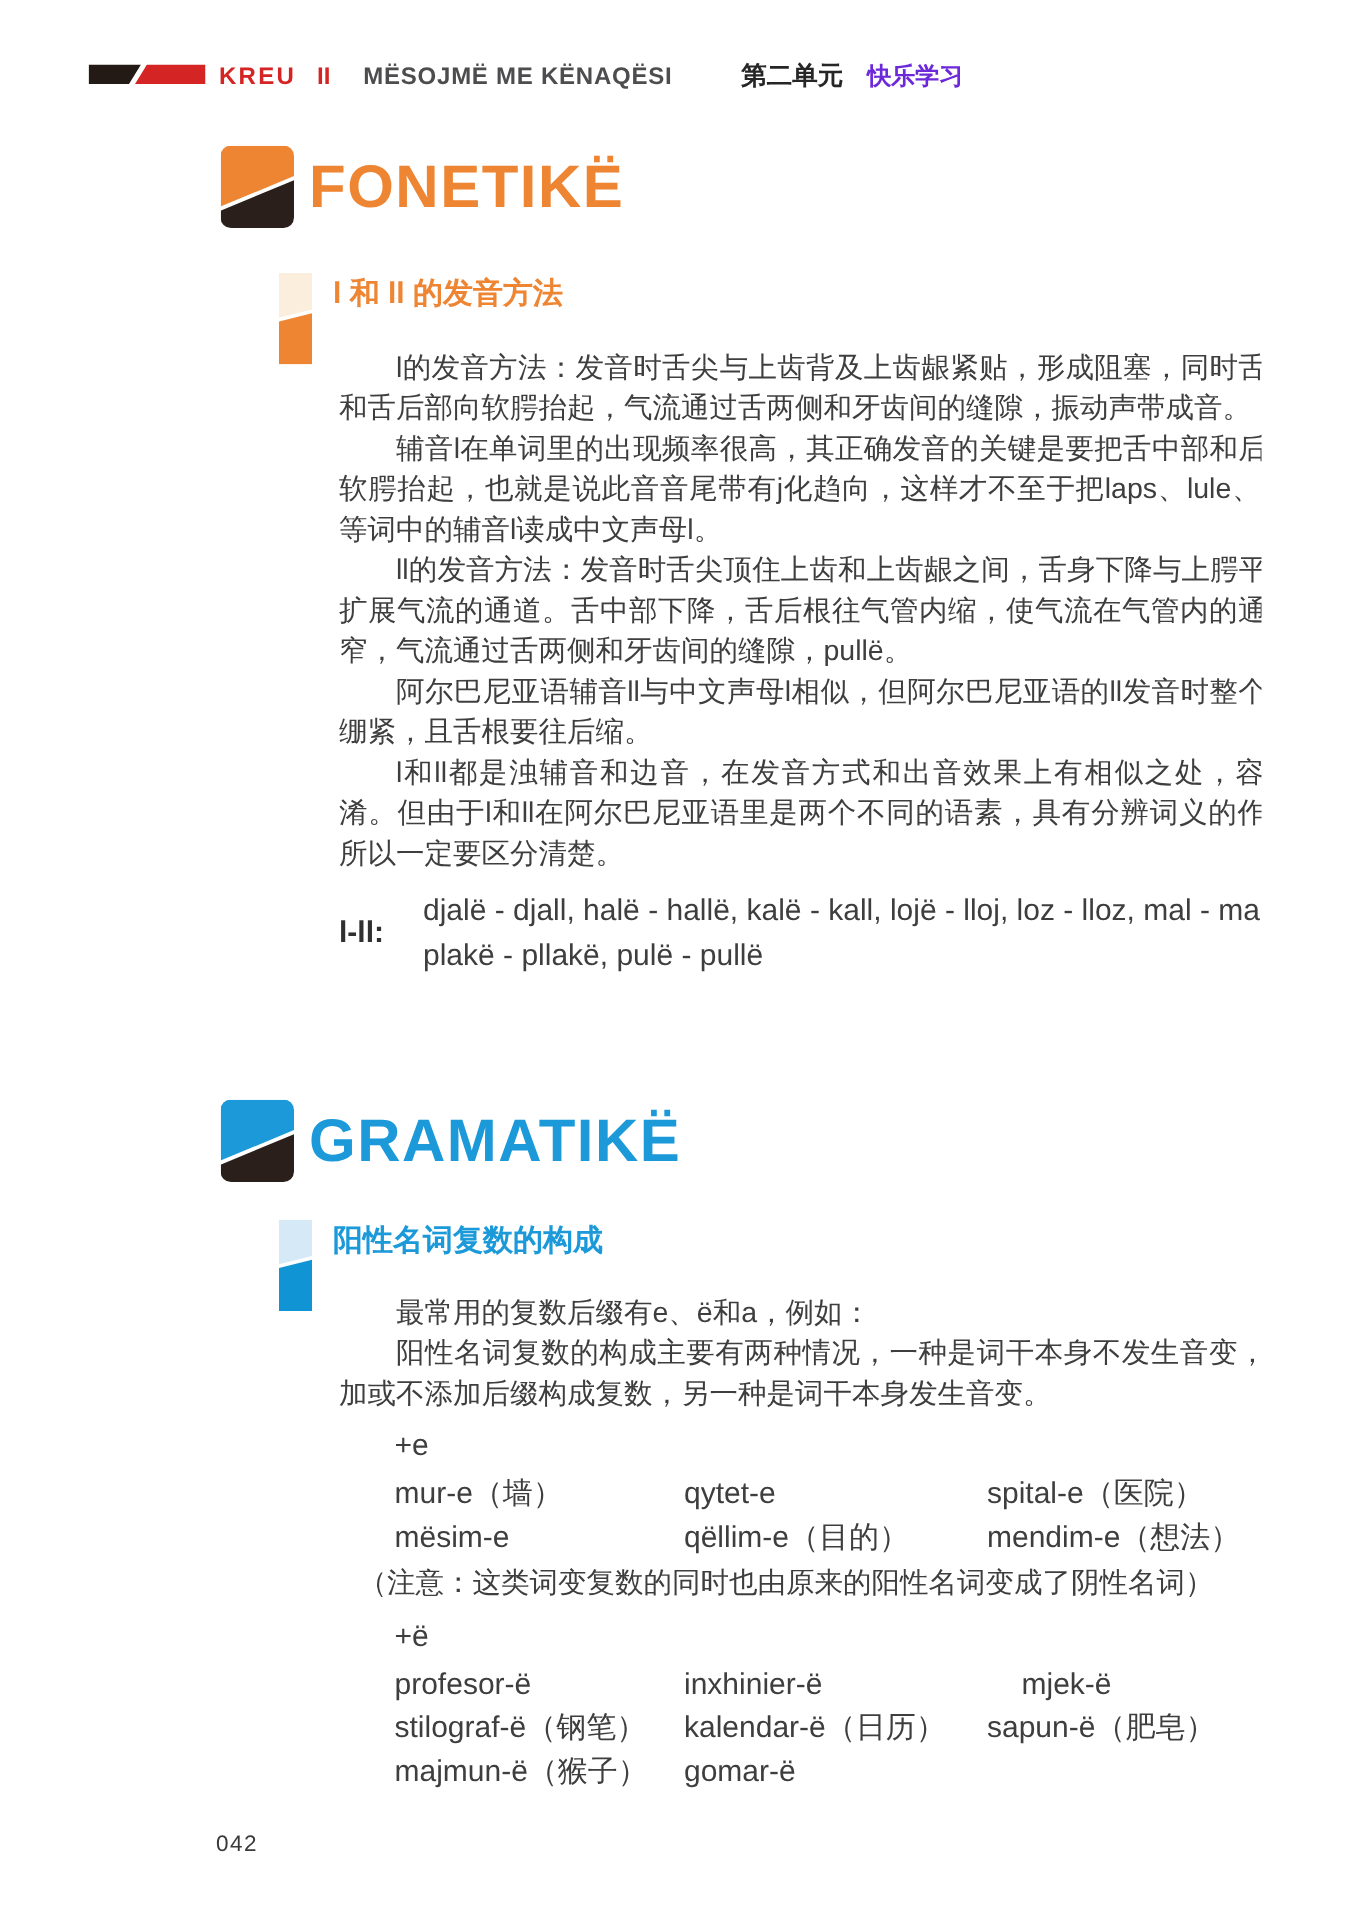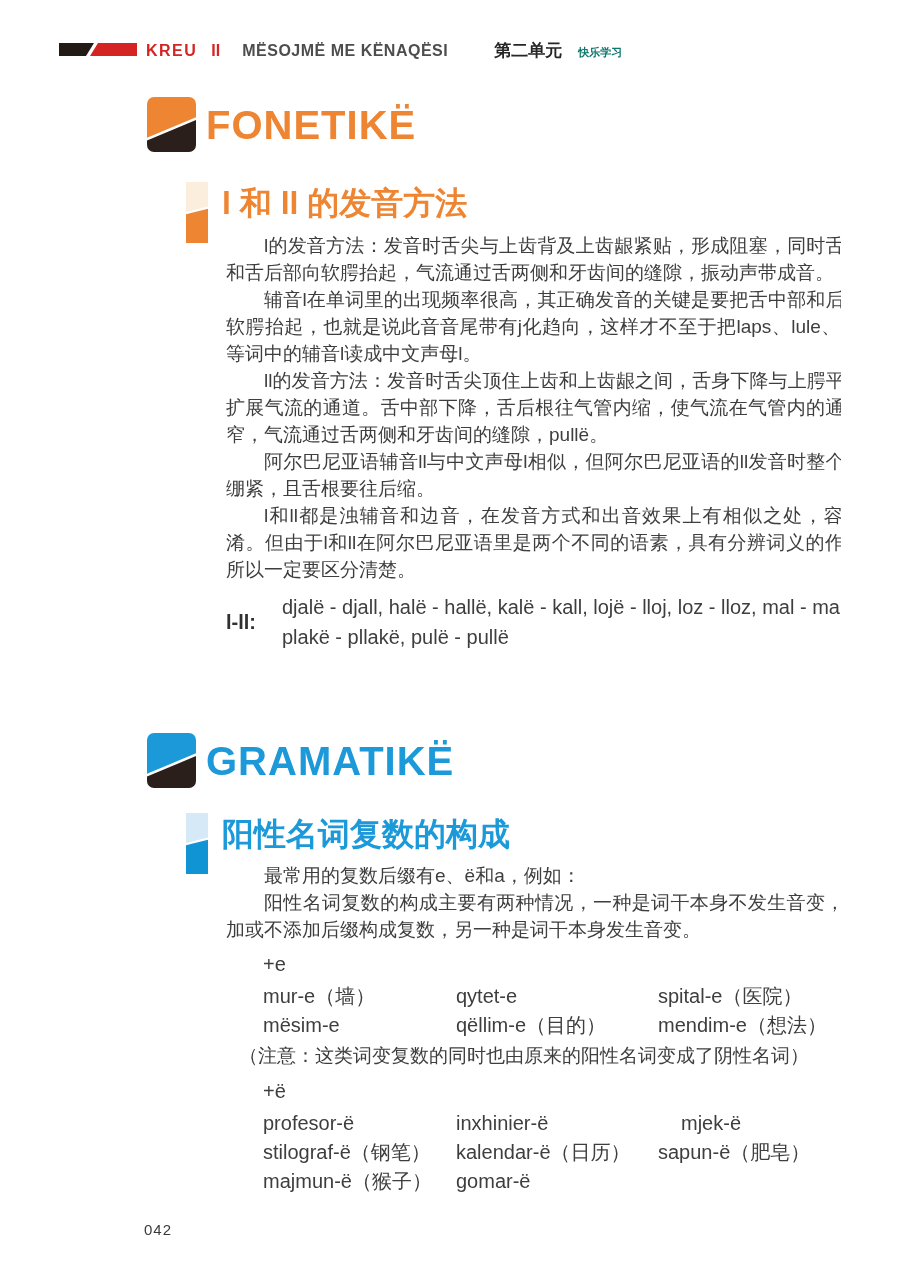--- a/index.html
+++ b/index.html
@@ -7,21 +7,21 @@
   body { font-family:"Liberation Sans","DejaVu Sans",sans-serif; color:#3e3e3e; }
   .page { position:relative; width:782px; height:1271px; background:#ffffff; overflow:hidden; margin:0 auto; }
 
   
   .ribbon { position:absolute; left:0; top:43px; width:78px; height:13px; }
   .header-text { position:absolute; left:87px; top:39px; display:flex; align-items:baseline; white-space:nowrap; }
   .kreu { color:#d42423; font-weight:700; font-size:16px; letter-spacing:1.5px; }
   .kreu-num { color:#d42423; font-weight:700; font-size:16px; margin-left:14px; }
   .book-title { color:#4d4d4f; font-weight:700; font-size:16px; letter-spacing:0.5px; margin-left:22px; }
   .unit-zh { color:#262626; font-weight:700; font-size:17px; margin-left:46px; }
-  .unit-title-zh { color:#0f766e; font-weight:700; font-size:11px; margin-left:16px; }
+  .unit-title-zh { color:#6d28d9; font-weight:700; font-size:16px; margin-left:16px; }
 
   
   .section-head { position:absolute; display:flex; align-items:center; }
   .sec-fonetike { left:88px; top:97px; }
   .sec-gramatike { left:88px; top:733px; }
   .split-icon { position:relative; width:49px; height:55px; border-radius:7px; overflow:hidden; flex:0 0 auto; }
   .split-icon .half { position:absolute; left:0; top:0; width:100%; height:100%; }
   .split-icon .top-orange { background:#ee8533; clip-path:polygon(0 0,100% 0,100% 37%,0 74%); }
   .split-icon .top-blue   { background:#1b99d8; clip-path:polygon(0 0,100% 0,100% 37%,0 74%); }
   .split-icon .bot-dark   { background:#2a1f1a; clip-path:polygon(0 79%,100% 42%,100% 100%,0 100%); }
@@ -32,21 +32,21 @@
   
   .sub-head { position:absolute; display:flex; align-items:flex-start; }
   .sub1 { left:127px; top:182px; }
   .sub2 { left:127px; top:813px; }
   .split-marker { position:relative; width:22px; height:61px; overflow:hidden; flex:0 0 auto; }
   .split-marker .half { position:absolute; left:0; top:0; width:100%; height:100%; }
   .pale-orange { background:#fbeedc; clip-path:polygon(0 0,100% 0,100% 40%,0 49%); }
   .solid-orange { background:#ee8533; clip-path:polygon(0 53%,100% 44%,100% 100%,0 100%); }
   .pale-blue { background:#d6e9f7; clip-path:polygon(0 0,100% 0,100% 40%,0 49%); }
   .solid-blue { background:#1094d4; clip-path:polygon(0 53%,100% 44%,100% 100%,0 100%); }
-  .sub-title { font-weight:700; font-size:32px; margin-left:14px; margin-top:2px; line-height:1.2; }
+  .sub-title { font-weight:700; font-size:20px; margin-left:14px; margin-top:2px; line-height:1.2; }
 
   
   .body-block { position:absolute; left:167px; width:657px; }
   .body1 { top:232px; }
   .body2 { top:862px; }
   .para { font-size:19px; line-height:27px; text-indent:2em; text-align:justify; color:#3e3e3e; }
 
   .example { display:flex; margin-top:9px;align-items:center; }
   .example-label { font-weight:700; font-size:20px; line-height:30px; color:#303030; flex:0 0 56px; }
   .example-text { font-size:20px; line-height:30px; color:#3e3e3e; }

